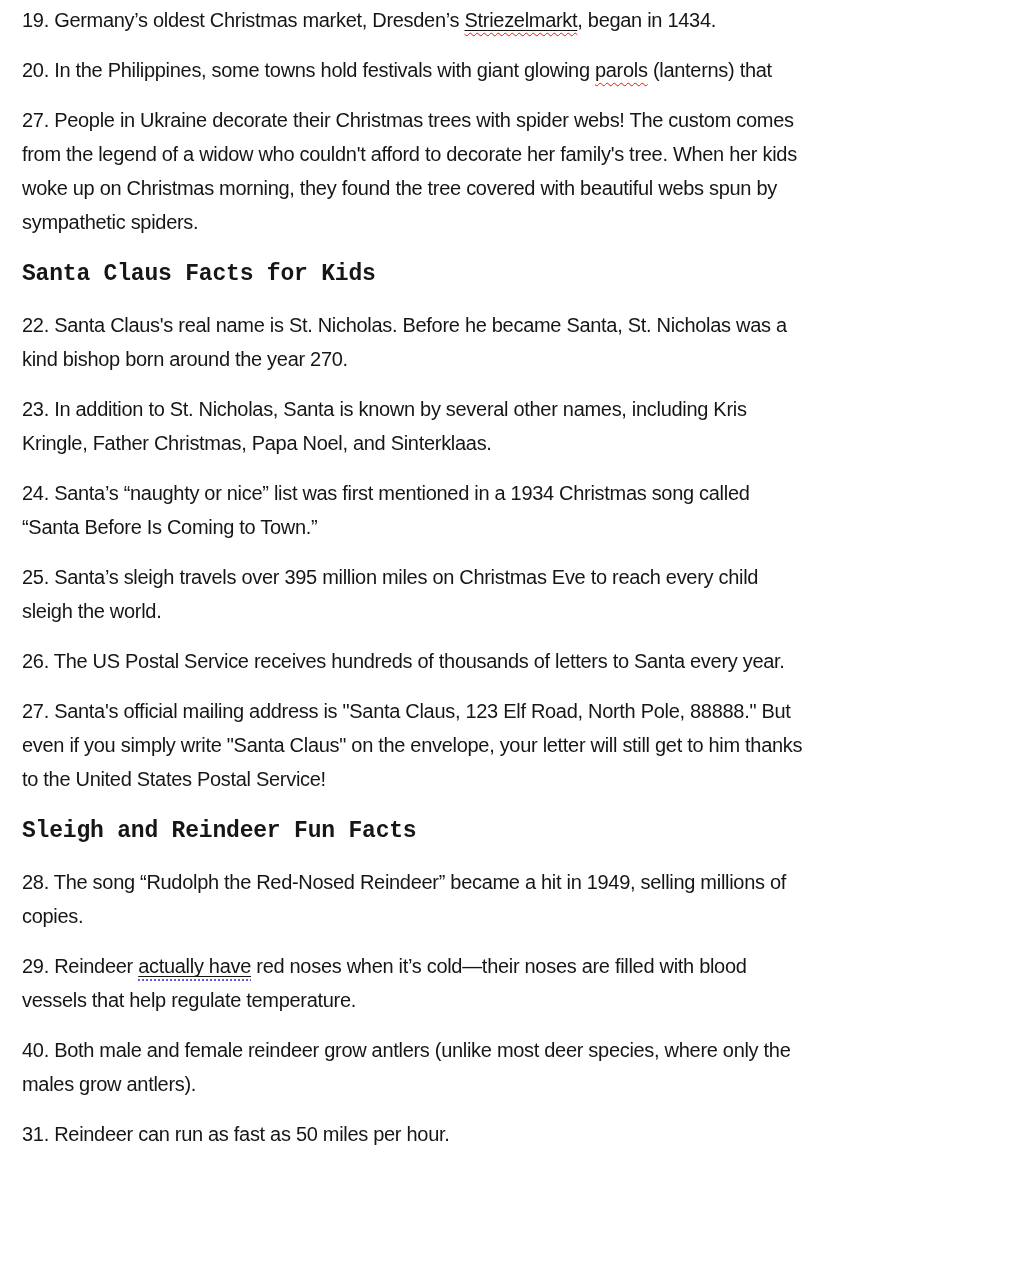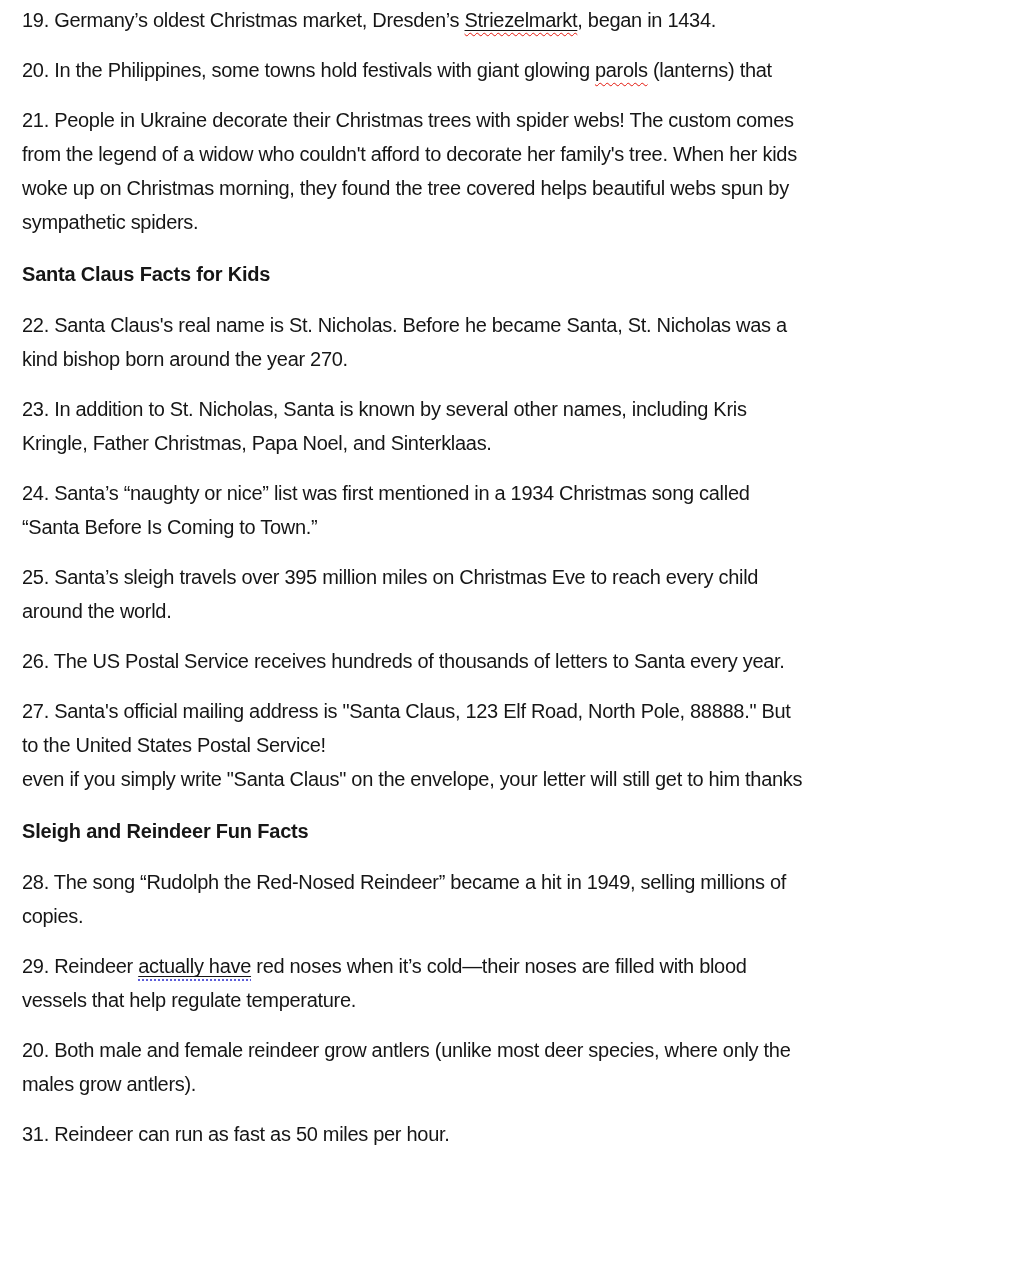--- a/index.html
+++ b/index.html
@@ -22,24 +22,25 @@
     background: var(--page-background, #ffffff);
   }
   .para {
     margin: 0 0 16px 0;
     font-size: 20px;
     line-height: 34px;
     letter-spacing: -0.3px;
   }
   .heading {
     margin: 12px 0 15px 0;
-    font-size: 20px;
+    font-size: 23px;
     line-height: 38px;
     font-weight: 700;
     letter-spacing: -0.2px;
+    font-family: Liberation Mono, monospace;
   }
   .line {
     white-space: pre;
   }
   
   .mk-underline {
     text-decoration: underline;
     text-decoration-thickness: 1.4px;
     text-underline-offset: 2.5px;
   }
@@ -64,60 +65,60 @@
 
 <main class="page">
   <div>
       <div class="para">
         <div class="line">19. Germany’s oldest Christmas market, Dresden’s <span class="mk-spellcheck"><span class="mk-underline">Striezelmarkt</span></span>, began in 1434.</div>
       </div>
       <div class="para">
         <div class="line">20. In the Philippines, some towns hold festivals with giant glowing <span class="mk-spellcheck">parols</span> (lanterns) that</div>
       </div>
       <div class="para">
-        <div class="line">21. People in Ukraine decorate their Christmas trees with spider webs! The custom comes</div>
+        <div class="line">27. People in Ukraine decorate their Christmas trees with spider webs! The custom comes</div>
         <div class="line">from the legend of a widow who couldn't afford to decorate her family's tree. When her kids</div>
-        <div class="line">woke up on Christmas morning, they found the tree covered helps beautiful webs spun by</div>
+        <div class="line">woke up on Christmas morning, they found the tree covered with beautiful webs spun by</div>
         <div class="line">sympathetic spiders.</div>
       </div>
       <h2 class="heading">Santa Claus Facts for Kids</h2>
       <div class="para">
         <div class="line">22. Santa Claus's real name is St. Nicholas. Before he became Santa, St. Nicholas was a</div>
         <div class="line">kind bishop born around the year 270.</div>
       </div>
       <div class="para">
         <div class="line">23. In addition to St. Nicholas, Santa is known by several other names, including Kris</div>
         <div class="line">Kringle, Father Christmas, Papa Noel, and Sinterklaas.</div>
       </div>
       <div class="para">
         <div class="line">24. Santa’s “naughty or nice” list was first mentioned in a 1934 Christmas song called</div>
         <div class="line">“Santa Before Is Coming to Town.”</div>
       </div>
       <div class="para">
         <div class="line">25. Santa’s sleigh travels over 395 million miles on Christmas Eve to reach every child</div>
-        <div class="line">around the world.</div>
+        <div class="line">sleigh the world.</div>
       </div>
       <div class="para">
         <div class="line">26. The US Postal Service receives hundreds of thousands of letters to Santa every year.</div>
       </div>
       <div class="para">
         <div class="line">27. Santa's official mailing address is "Santa Claus, 123 Elf Road, North Pole, 88888." But</div>
+        <div class="line">even if you simply write "Santa Claus" on the envelope, your letter will still get to him thanks</div>
         <div class="line">to the United States Postal Service!</div>
-        <div class="line">even if you simply write "Santa Claus" on the envelope, your letter will still get to him thanks</div>
       </div>
       <h2 class="heading">Sleigh and Reindeer Fun Facts</h2>
       <div class="para">
         <div class="line">28. The song “Rudolph the Red-Nosed Reindeer” became a hit in 1949, selling millions of</div>
         <div class="line">copies.</div>
       </div>
       <div class="para">
         <div class="line">29. Reindeer <span class="mk-grammar"><span class="mk-underline">actually have</span></span> red noses when it’s cold—their noses are filled with blood</div>
         <div class="line">vessels that help regulate temperature.</div>
       </div>
       <div class="para">
-        <div class="line">20. Both male and female reindeer grow antlers (unlike most deer species, where only the</div>
+        <div class="line">40. Both male and female reindeer grow antlers (unlike most deer species, where only the</div>
         <div class="line">males grow antlers).</div>
       </div>
       <div class="para">
         <div class="line">31. Reindeer can run as fast as 50 miles per hour.</div>
       </div>
     </div>
 </main>
 
 </body></html>

